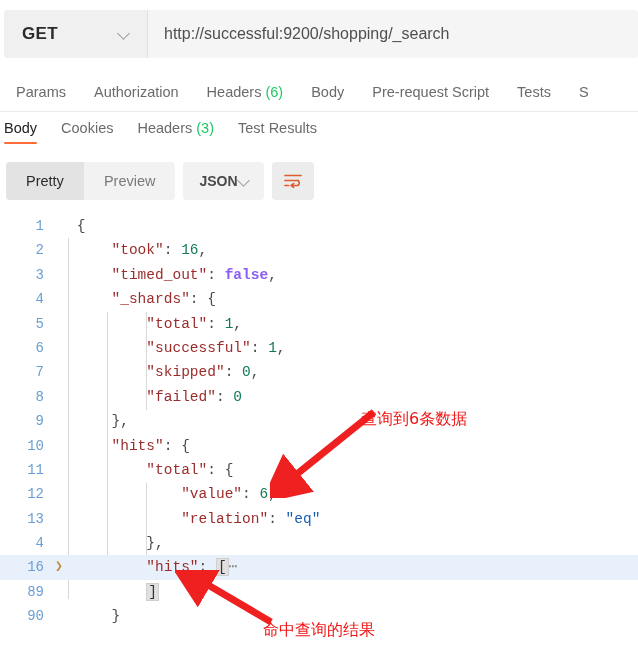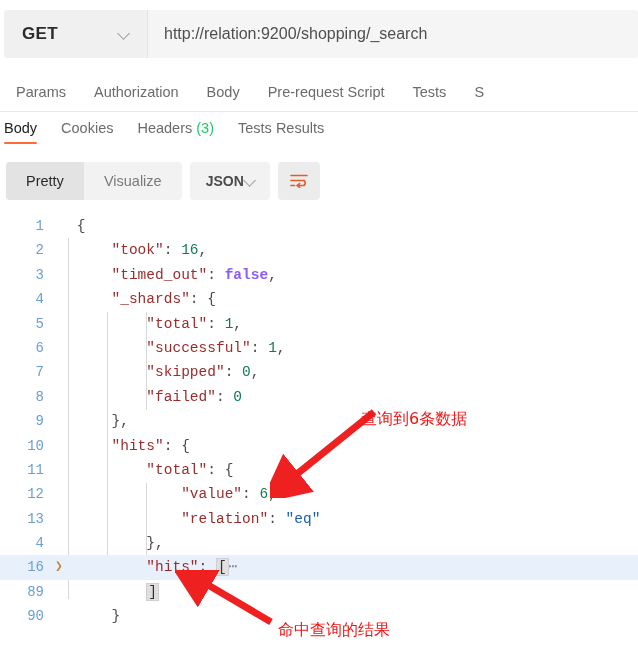--- a/index.html
+++ b/index.html
@@ -154,47 +154,48 @@
 <body>
 
 <div id="app">
 
   <div class="urlbar">
     <div class="method-select">
       <span class="method-label">GET</span>
       <span class="chev"></span>
     </div>
     <div class="url-field">
-      <span>http://relation:9200/shopping/_search</span>
+      <span>http://successful:9200/shopping/_search</span>
     </div>
   </div>
 
   <div class="req-tabs" id="req-tabs">
       <div class="req-tab"><span>Params</span></div>
       <div class="req-tab"><span>Authorization</span></div>
+      <div class="req-tab"><span>Headers</span><span class="cnt"> (6)</span></div>
       <div class="req-tab"><span>Body</span></div>
       <div class="req-tab"><span>Pre-request Script</span></div>
       <div class="req-tab"><span>Tests</span></div>
       <div class="req-tab"><span>S</span></div>
     </div>
 
   <div class="res-tabs" id="res-tabs">
       <div class="res-tab active"><span>Body</span></div>
       <div class="res-tab"><span>Cookies</span></div>
       <div class="res-tab"><span>Headers</span><span class="cnt"> (3)</span></div>
-      <div class="res-tab"><span>Tests Results</span></div>
+      <div class="res-tab"><span>Test Results</span></div>
     </div>
 
   <div class="fmt-bar">
     <div class="seg" id="fmt-seg">
         <div class="seg-item active">
           <span>Pretty</span>
         </div>
         <div class="seg-item">
-          <span>Visualize</span>
+          <span>Preview</span>
         </div>
       </div>
 
     <div class="json-select">
       <span class="lbl">JSON</span>
       <span class="chev"></span>
     </div>
 
     <div class="wrap-btn">
       <svg width="20" height="18" viewBox="0 0 20 18">
@@ -246,15 +247,15 @@
     <defs>
       <marker id="ah2" markerWidth="7" markerHeight="7" refX="1.2" refY="3.5" orient="auto">
         <polygon points="0,0 7,3.5 0,7" fill="#ef2020"></polygon>
       </marker>
     </defs>
     <line x1="96" y1="52" x2="28" y2="12" stroke="#ef2020" stroke-width="7" marker-end="url(#ah2)" stroke-linecap="butt"></line>
   </svg>
 
   <div id="annos">
       <div class="anno" style="left: 361px; top: 409px;">查询到6条数据</div>
-      <div class="anno" style="left: 278px; top: 620px;">命中查询的结果</div>
+      <div class="anno" style="left: 263px; top: 620px;">命中查询的结果</div>
     </div>
 </div>
 
 </body></html>

